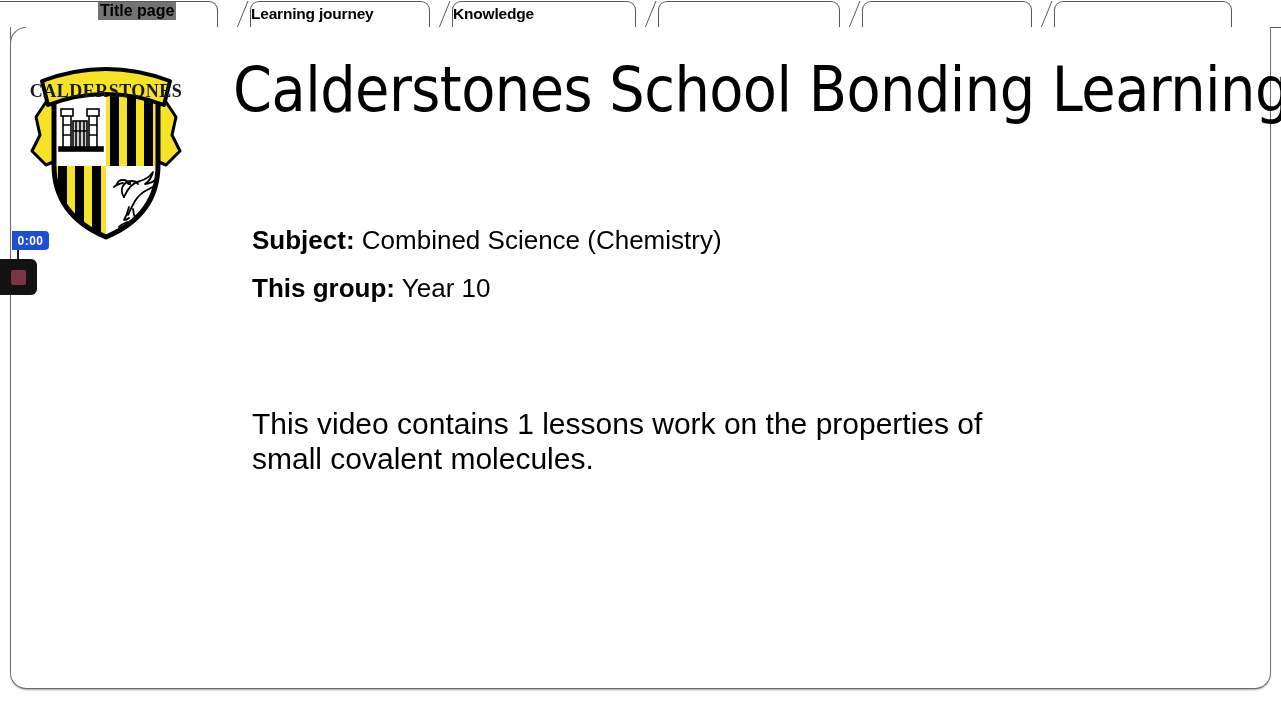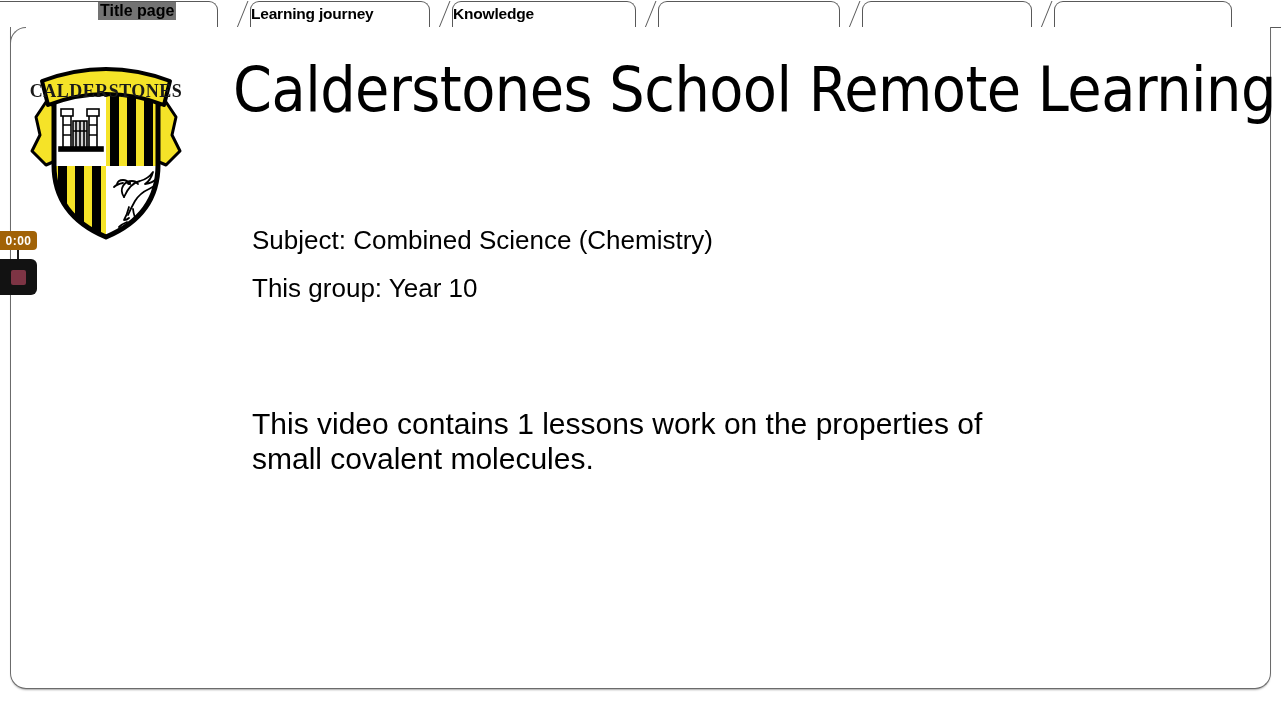--- a/index.html
+++ b/index.html
@@ -152,39 +152,39 @@
   }
   .meta {
     position: absolute;
     left: 252px;
     top: 216px;
     width: 950px;
     font-size: 26px;
     line-height: 48px;
     color: #000000;
   }
-  .meta-row b { font-weight: normal; }
+  .meta-row b { font-weight: bold; }
   .body-para {
     position: absolute;
     left: 252px;
     top: 406px;
     width: 800px;
     font-size: 30px;
     line-height: 35px;
     color: #000000;
   }
 
   
   .rec-timer {
     position: absolute;
-    left: 0px;
+    left: 12px;
     top: 231px;
     width: 37px;
     height: 19px;
-    background: #a16207;
+    background: #1d4ed8;
     border-radius: 0 4px 4px 0;
     color: #ffffff;
     font-family: "Liberation Sans", sans-serif;
     font-size: 12px;
     font-weight: bold;
     letter-spacing: 0.5px;
     display: flex;
     align-items: center;
     justify-content: center;
   }
@@ -316,21 +316,21 @@
         <path d="M108 176 q5 2 8 5"></path>
       </g>
     </g>
     <path d="M24 44 L128 44 L128 118 Q128 168 76 190 Q24 168 24 118 Z" fill="none" stroke="#000" stroke-width="5" stroke-linejoin="round"></path>
 
     <path d="M12 34 Q76 10 140 34 L134 58 Q76 36 18 58 Z" fill="#f5e328" stroke="#000" stroke-width="4" stroke-linejoin="round"></path>
     <text x="76" y="50" text-anchor="middle" font-family="'Liberation Serif', serif" font-size="18" font-weight="bold" fill="#1a1a1a" letter-spacing="0.5">CALDERSTONES</text>
   </svg>
 </div>
 
-<div class="headline">Calderstones School Remote Learning</div>
+<div class="headline">Calderstones School Bonding Learning</div>
 
 <div class="meta">
   <div class="meta-row">
     <b>Subject:</b>
     <span>Combined Science (Chemistry)</span>
   </div>
   <div class="meta-row">
     <b>This group:</b>
     <span>Year 10</span>
   </div>

